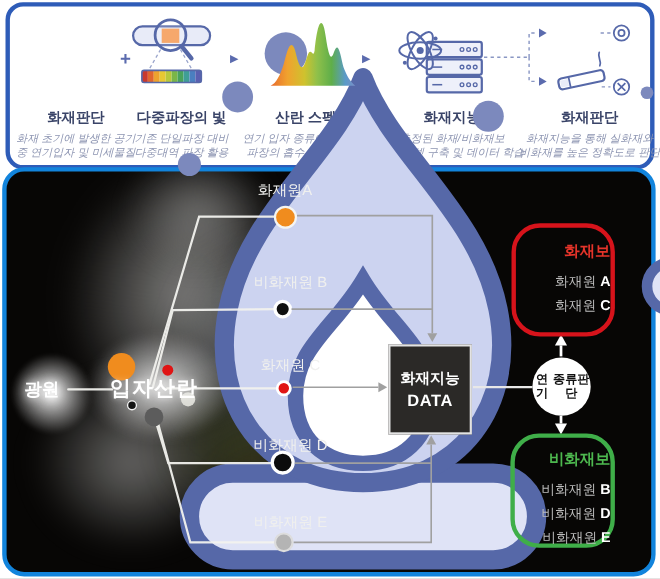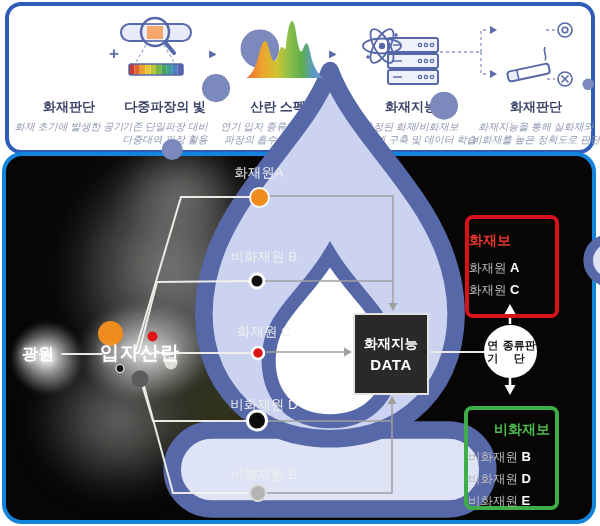--- a/index.html
+++ b/index.html
@@ -36,40 +36,41 @@
     background:#2b2927;border:2px solid #e3e3e3;color:#ffffff;text-align:center;
     display:flex;flex-direction:column;justify-content:center;gap:3px;
   }
   .data-box .l1{font-size:13.5px;font-weight:bold;}
   .data-box .l2{font-size:15px;font-weight:bold;letter-spacing:.5px;}
   .judge-circle{
     position:absolute;left:484px;top:325px;width:53px;height:53px;border-radius:50%;
     background:#ffffff;color:#111;display:flex;flex-direction:row;align-items:center;justify-content:center;
     font-weight:bold;font-size:11px;line-height:13px;text-align:center;
   }
-  .alarm-box{position:absolute;box-sizing:border-box;text-align:left;border-radius:8px;margin-top:12px;}
+  .alarm-box{position:absolute;box-sizing:border-box;text-align:right;border-radius:26px;}
   .alarm-box.fire{left:465px;top:203px;width:94px;height:103px;border:4px solid #d6131b;padding-top:13px;}
   .alarm-box.nonfire{left:464px;top:394px;width:95px;height:104px;border:4px solid #3fae49;padding-top:11px;}
   .alarm-title{font-weight:bold;font-size:14px;margin-bottom:7px;}
   .alarm-box.fire .alarm-title{color:#e5342a;}
   .alarm-box.nonfire .alarm-title{color:#4db84f;padding-left:26px;}
   .alarm-item{font-size:12.5px;color:#bdbdbd;line-height:21px;white-space:nowrap;}
   .alarm-item b{color:#ffffff;font-size:13px;}
   svg.overlay{position:absolute;left:0;top:0;pointer-events:none;}
 </style>
 </head>
 <body>
 
 <div id="stage">
 
   <div class="top-panel">
     <div class="step-col" style="left:10px;top:92px;width:100px;">
       <div class="step-title">화재판단</div>
       <div class="step-desc">
         <div>화재 초기에 발생한 공기</div>
+        <div>중 연기입자 및 미세물질</div>
       </div>
     </div>
     <div class="step-col" style="left:106px;top:92px;width:100px;">
       <div class="step-title">다중파장의 빛</div>
       <div class="step-desc">
         <div>기존 단일파장 대비</div>
         <div>다중대역 파장 활용</div>
       </div>
     </div>
     <div class="step-col" style="left:212px;top:92px;width:140px;">

